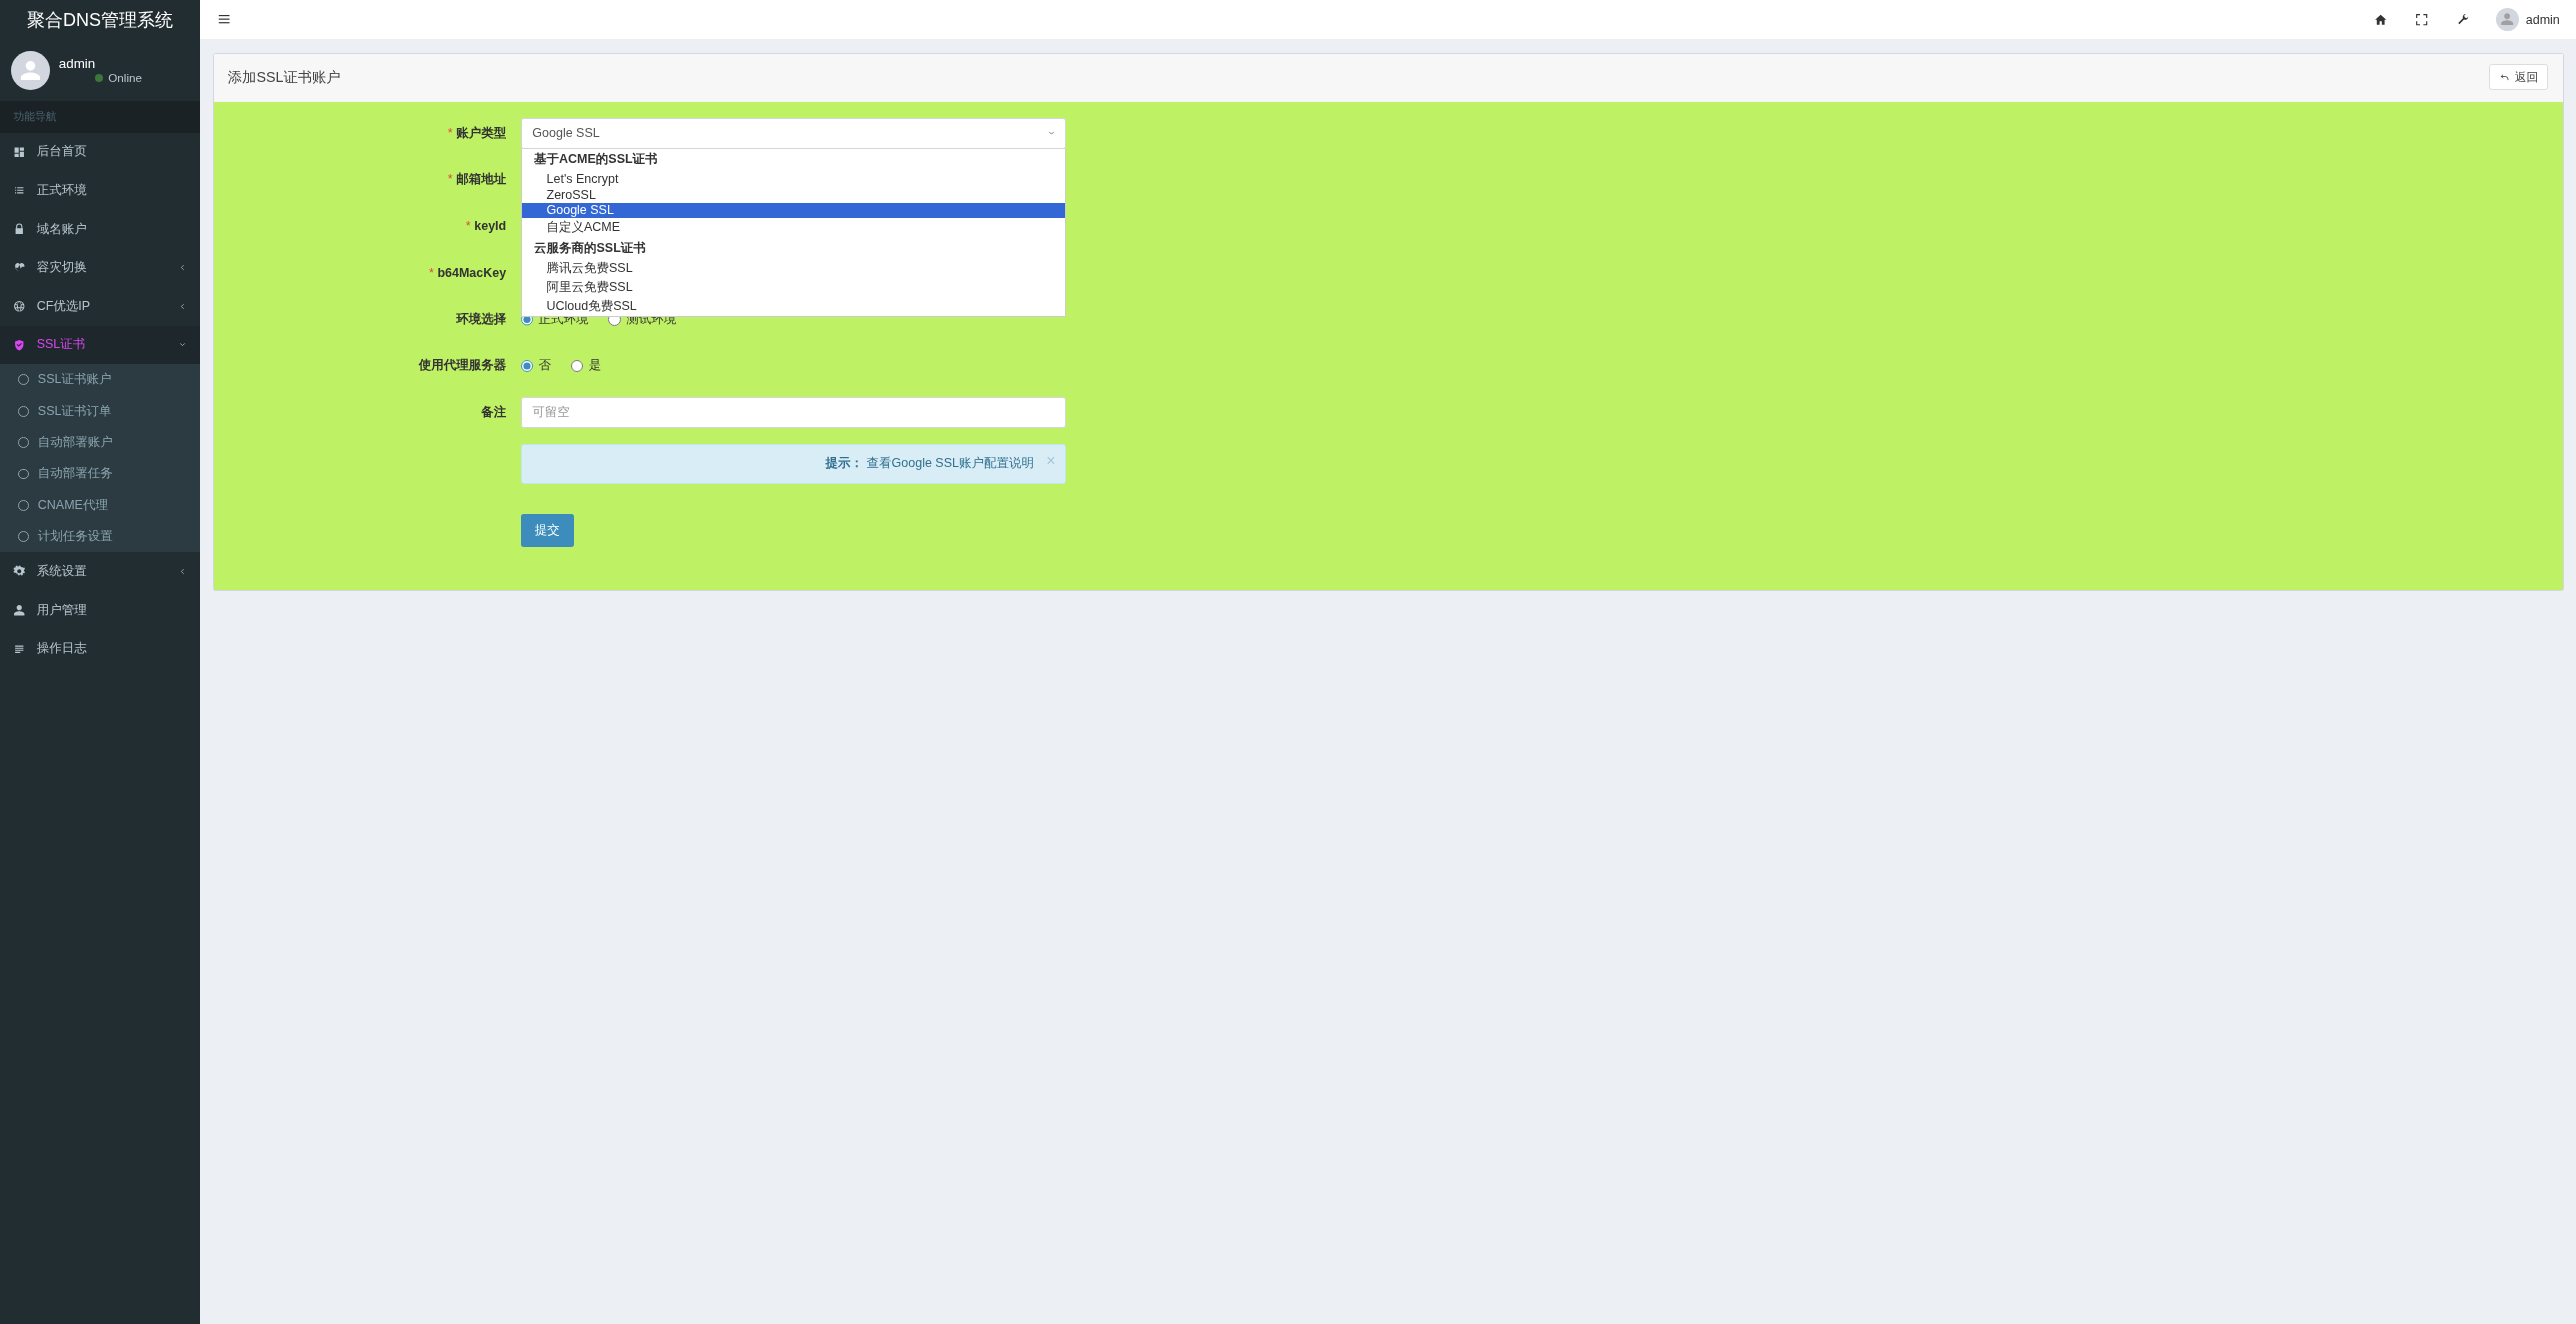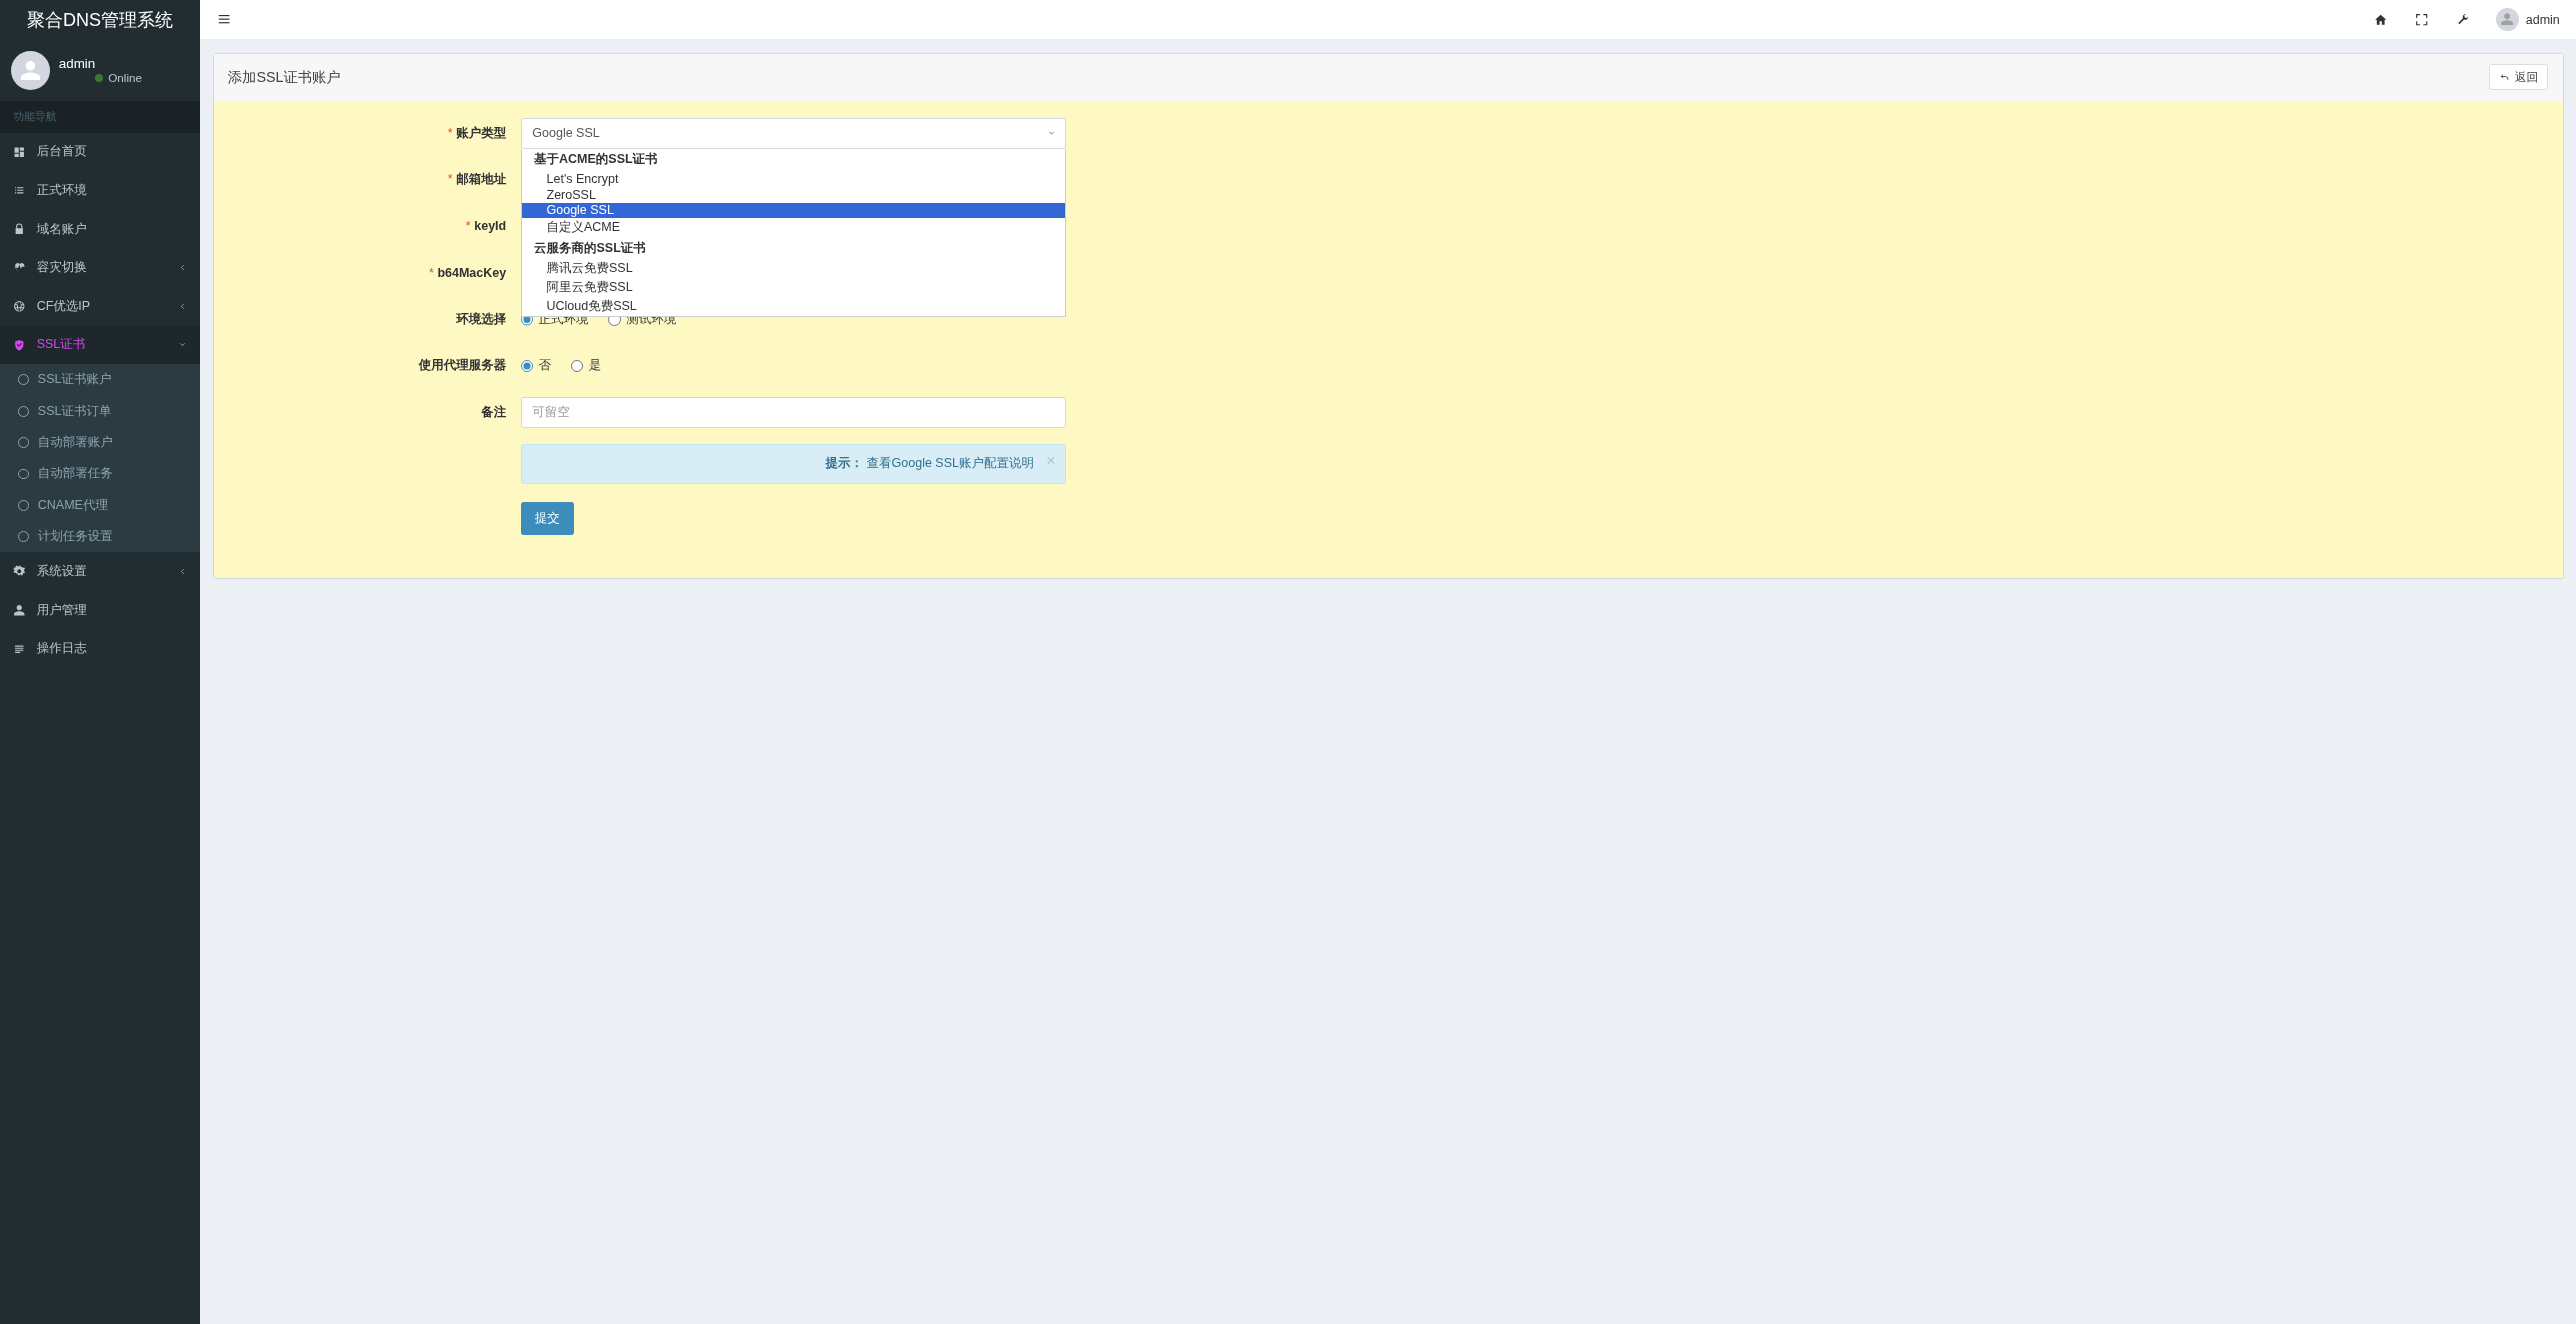--- a/index.html
+++ b/index.html
@@ -31,21 +31,21 @@
 .topbar { height: 40px; background: #fff; display: flex; align-items: center; padding: 0 7.2px; border-bottom: 0.9px solid #eee; }
 .toggle-btn { width: 34px; height: 34px; display:flex; align-items:center; justify-content:center; color:#333; cursor:pointer; }
 .topbar-right { margin-left: auto; display: flex; align-items: center; gap: 5.4px; }
 .tb-icon { width: 36px; height: 36px; display:flex; align-items:center; justify-content:center; color:#333; cursor:pointer; }
 .avatar-sm { width: 23px; height:23px; border-radius:50%; background:#d2d6de; display:flex; align-items:center; justify-content:center; }
 .avatar-sm svg { width:14.3px; height:14.3px; fill:#a0a0a0; }
 .tb-user { display:flex; align-items:center; gap:7.2px; padding: 0 9px; cursor:pointer; }
 
 
 .content { padding: 12.5px; overflow:auto; flex:1; }
-.panel { background: #fef9c3; border: 0.9px solid #d2d6de; border-radius: 2.7px; }
+.panel { background: #bef264; border: 0.9px solid #d2d6de; border-radius: 2.7px; }
 .panel-header { padding: 10.8px 14.3px; border-bottom: 0.9px solid #f4f4f4; display:flex; align-items:center; background:#f7f7f7;}
 .panel-title { font-size: 14.3px; color:#444; }
 .btn-back { margin-left:auto; border:0.9px solid #ddd; background:#fff; padding:4.5px 9px; border-radius:2.7px; font-size:11.7px; color:#444; display:flex; align-items:center; gap:5.4px; cursor:pointer; }
 .panel-body { padding: 16px 16px 27px; }
 
 .form-row { display:flex; align-items:center; margin-bottom: 16px; }
 .form-label { width: 291px; text-align:right; padding-right: 14.3px; font-size:12.5px; color:#333; font-weight:700; }
 .req { color:#dd4b39; margin-right:3.6px; font-weight:400; }
 .form-field { width: 545px; position:relative; }
 .inputish { width:100%; height:30.5px; border:0.9px solid #d2d6de; border-radius:2.7px; padding:5.4px 23px 5.4px 10.8px; font-size:12.5px; color:#555; background:#fff; display:flex; align-items:center; cursor:pointer; position:relative; }
@@ -54,21 +54,21 @@
 input.text-input::placeholder { color:#999; }
 
 .radios { display:flex; gap:20px; align-items:center; height:30.5px; }
 .radios label { display:flex; align-items:center; gap:5.4px; font-weight:400; }
 input[type=radio]{ accent-color:#3c8dbc; width:12.5px; height:12.5px; }
 
 .alert-info { position:relative; background:#d9edf7; border:0.9px solid #bce8f1; color:#31708f; padding:10.8px 30.5px 10.8px 12.5px; border-radius:2.7px; font-size:12.5px;text-align:right; }
 .alert-info a { color:#31708f; text-decoration:none; }
 .alert-close { position:absolute; right:9px; top:7.2px; color:#a6c7d8; font-size:16px; cursor:pointer; }
 
-.btn-submit { background:#3c8dbc; color:#fff; border:none; border-radius:2.7px; padding:8px 14.3px; font-size:12.5px; cursor:pointer; }
+.btn-submit { background:#3c8dbc; color:#fff; border:none; border-radius:2.7px; padding:8px 14.3px; font-size:12.5px; cursor:pointer;margin-top:12px; }
 
 
 .dropdown-menu { position:absolute; top:30.5px; left:0; right:0; background:#fff; border:0.9px solid #ccc; border-top:none; z-index:50; max-height: 233px; overflow:auto; }
 .dropdown-menu .optgroup { font-weight:700; padding:2.7px 12.5px; color:#333; font-size:12.5px; }
 .dropdown-menu .opt { padding:0.9px 12.5px 0.9px 25px; color:#333; font-size:12.5px; cursor:pointer; }
 .dropdown-menu .opt.selected { background:#3367d6; color:#fff; }
 
 svg { display:block; }
 </style>
 </head>

